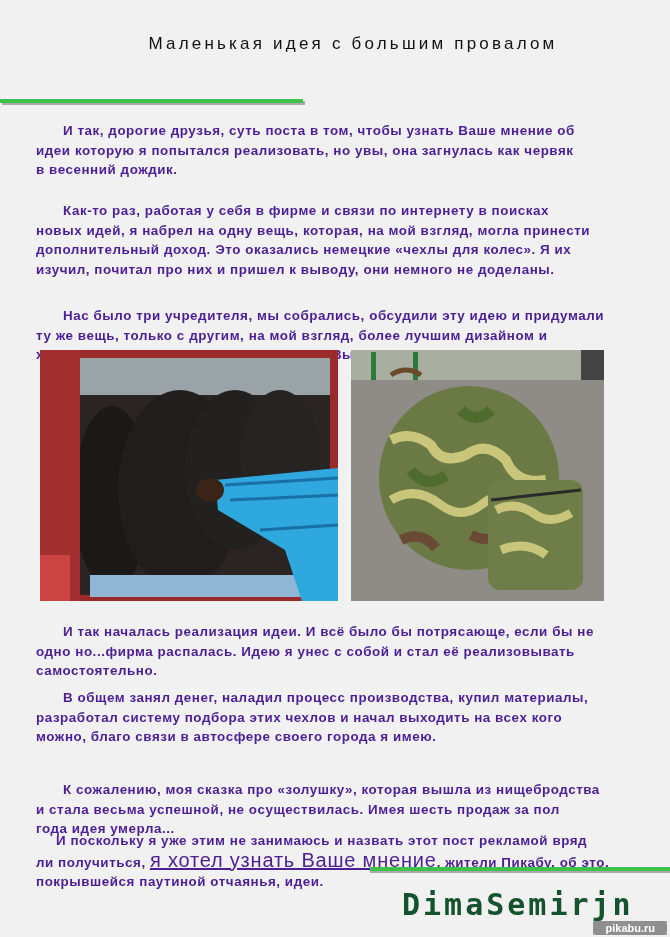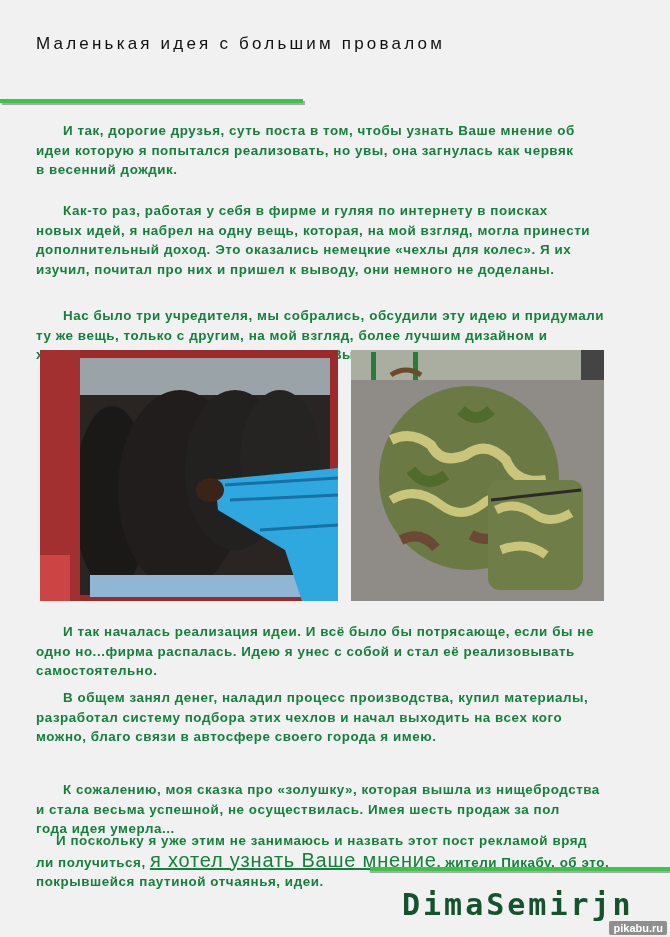--- a/index.html
+++ b/index.html
@@ -1,34 +1,34 @@
 <!DOCTYPE html>
 <html><head>
 <meta charset="utf-8">
 <style>
   html, body { margin:0; padding:0; }
   body {
     width:670px; height:937px; background:#f1f1f1; position:relative; overflow:hidden;
     font-family:"Liberation Sans", "DejaVu Sans", sans-serif; color:#1a1a1a;
   }
   .title {
-    position:absolute; left:0; top:34px; width:100%; text-align:left;
+    position:absolute; left:0; top:34px; width:100%; text-align:center;
     font-size:17px; letter-spacing:3.2px; color:#111; padding-left:36px; box-sizing:border-box;
   }
   .bar-top {
     position:absolute; left:0; top:99px; width:303px; height:4px; background:#3dc24a;
     box-shadow:2px 2px 0 #a9a9a9;
   }
   .bar-bottom {
     position:absolute; left:370px; top:867px; width:300px; height:4px; background:#3dc24a;
     box-shadow:0 2px 0 #a9a9a9;
   }
   .para {
     position:absolute; left:36px; width:600px;
-    font-size:13.4px; line-height:19.5px; letter-spacing:0.55px; color:#15803d;
+    font-size:13.4px; line-height:19.5px; letter-spacing:0.55px; color:#4c1d95;
     font-weight:bold; -webkit-text-stroke:0; white-space:pre-line;
   }
   .para span.ind { display:inline-block; width:27px; }
   .p1 { top:121px; }
   .p2 { top:201px; }
   .p3 { top:306px; }
   .p4 { top:622px; }
   .p5 { top:688px; }
   .p6 { top:780px; }
   .p7 { top:831px; }
@@ -37,34 +37,34 @@
     position:absolute; top:350px; height:251px; overflow:hidden;
   }
   .photo1 { left:40px; width:298px; background:#8f2a2a; }
   .photo2 { left:351px; width:253px; background:#8f8b86; }
   .signature {
     position:absolute; left:402px; top:887px; font-family:"DejaVu Sans Mono", monospace;
     font-weight:bold; font-size:30px; letter-spacing:3px; color:#14532d;
   }
   .watermark {
     position:absolute; right:3px; bottom:2px; font-size:11px; color:#fff;
-    background:rgba(110,110,110,0.75); padding:1px 4px; border-radius:2px;
+    background:rgba(110,110,110,0.75); padding:1px 12px; border-radius:2px;
     font-family:"Liberation Sans", sans-serif; font-weight:bold;
   }
 </style>
 </head>
 <body>
 
 <div class="title">Маленькая идея с большим провалом</div>
 <div class="bar-top"></div>
 
 <div class="para p1"><span class="ind"></span><span>И так, дорогие друзья, суть поста в том, чтобы узнать Ваше мнение об
 идеи которую я попытался реализовать, но увы, она загнулась как червяк
 в весенний дождик.</span></div>
-<div class="para p2"><span class="ind"></span><span>Как-то раз, работая у себя в фирме и гуляя по интернету в поисках
+<div class="para p2"><span class="ind"></span><span>Как-то раз, работая у себя в фирме и связи по интернету в поисках
 новых идей, я набрел на одну вещь, которая, на мой взгляд, могла принести
 дополнительный доход. Это оказались немецкие «чехлы для колес». Я их
 изучил, почитал про них и пришел к выводу, они немного не доделаны.</span></div>
 <div class="para p3"><span class="ind"></span><span>Нас было три учредителя, мы собрались, обсудили эту идею и придумали
  ту же вещь, только с другим, на  мой взгляд, более лучшим дизайном и
  характеристиками. И получилось то, что Вы видите на фото.</span></div>
 
 <div class="photo photo1" title="Black wheel covers loaded in the trunk of a red car">
   <svg width="298" height="251" viewBox="0 0 298 251">
     <rect width="298" height="251" fill="#9b2b2b"></rect>

